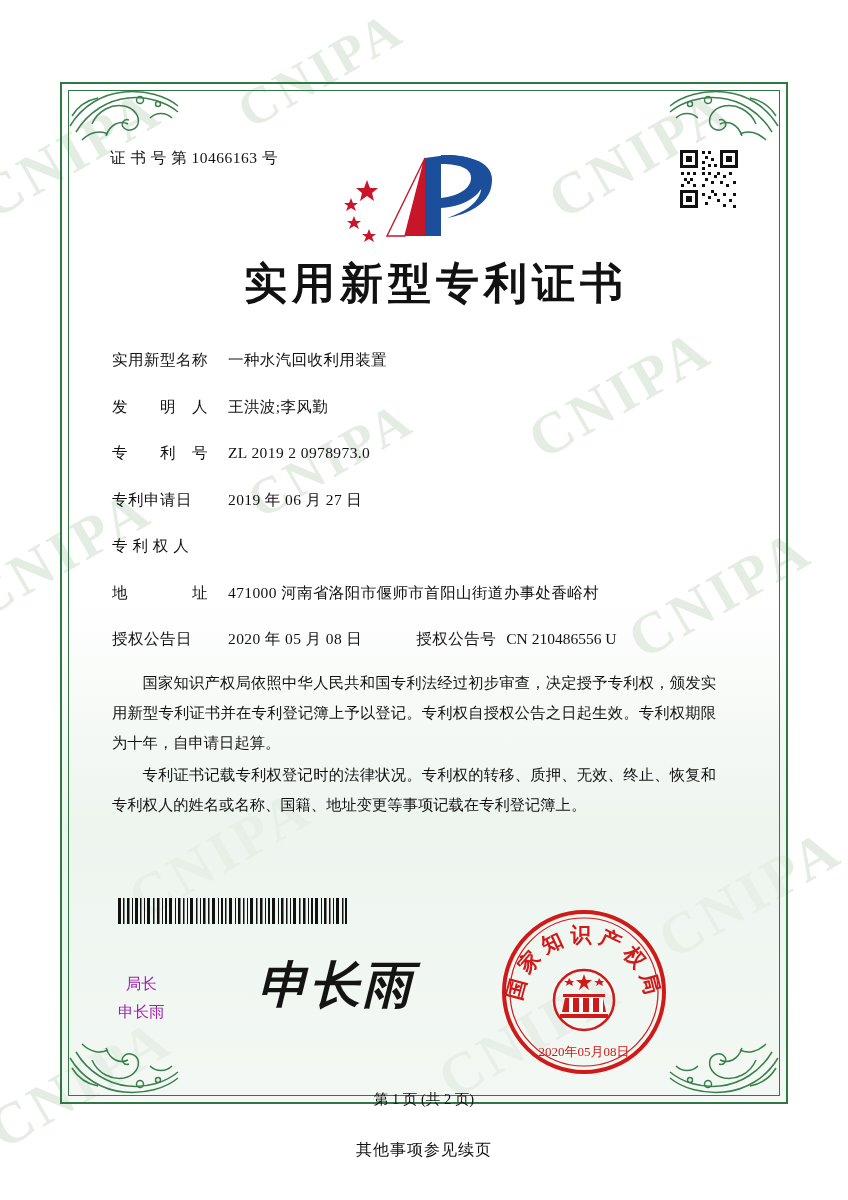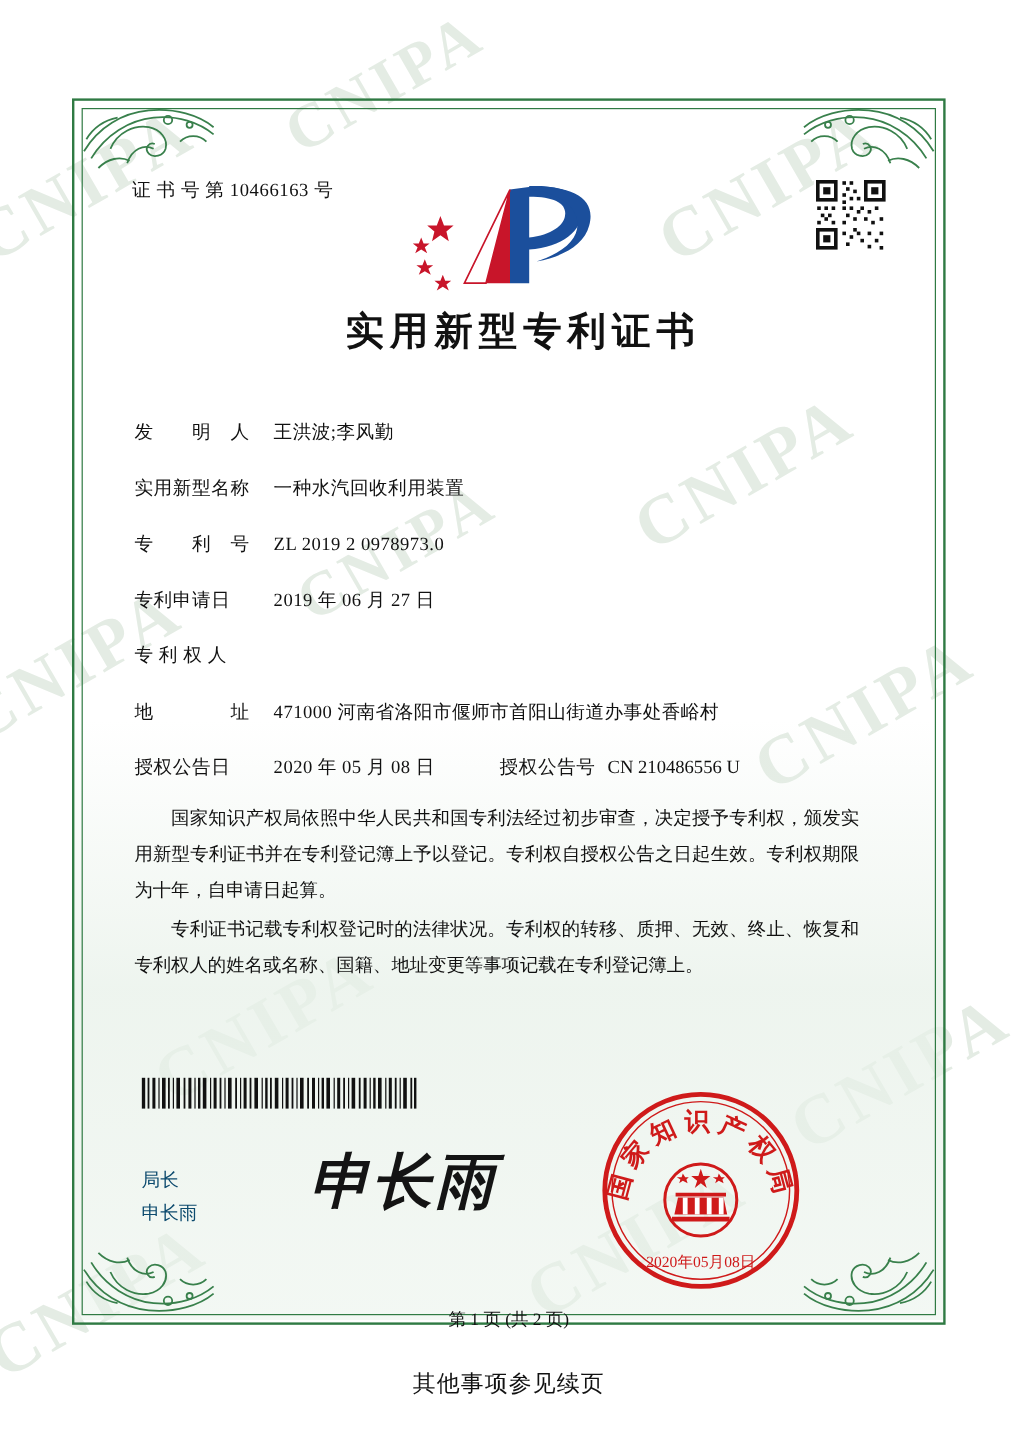--- a/index.html
+++ b/index.html
@@ -98,21 +98,21 @@
     width: 190px;
     height: 100px;
   }
 
   .main-title {
     position: absolute;
     left: 0;
     right: 0;
     top: 255px;
     text-align: center;
-    font-size: 32px;
+    font-size: 43px;
     font-weight: bold;
     letter-spacing: 5px;
     color: #111;
     font-family: "DejaVu Serif", "Liberation Serif", serif;
     margin-left: 24px;
   }
 
   .fields {
     position: absolute;
     left: 112px;
@@ -159,21 +159,22 @@
     height: 26px;
     width: 230px;
   }
 
   .sig-block {
     position: absolute;
     left: 118px;
     top: 970px;
     font-size: 15.5px;
     line-height: 28px;
-    color: #0c4a6e;
+    color: #a21caf;
+    text-align: center;
   }
   .signature {
     position: absolute;
     left: 258px;
     top: 952px;
     width: 200px;
     height: 70px;
     font-family: "Liberation Serif", serif;
     font-size: 50px;
     font-weight: bold;
@@ -197,21 +198,21 @@
     top: 1090px;
     text-align: center;
     font-size: 14.5px;
     color: #111;
   }
   .footer-note {
     position: absolute;
     left: 0; right: 0;
     top: 1140px;
     text-align: center;
-    font-size: 19px;
+    font-size: 16px;
     color: #111;
     letter-spacing: 1px;
     z-index: 4;
   }
 
   
   .tint {
     position: absolute;
     left: 62px;
     top: 600px;
@@ -375,26 +376,26 @@
         <polygon points="25,66 27,71 32,71 28,74 30,79 25,76 20,79 22,74 18,71 23,71"></polygon>
         <polygon points="40,79 42,84 47,84 43,87 45,92 40,89 35,92 37,87 33,84 38,84"></polygon>
       </g>
     </svg>
   </div>
 
   <div class="main-title">实用新型专利证书</div>
 
   <div class="fields">
     <div class="field-row">
+      <span class="field-label">实用新型名称</span>
+      <span class="field-value">一种水汽回收利用装置</span>
+    </div>
+    <div class="field-row">
       <span class="field-label">发　　明　人</span>
       <span class="field-value">王洪波;李风勤</span>
-    </div>
-    <div class="field-row">
-      <span class="field-label">实用新型名称</span>
-      <span class="field-value">一种水汽回收利用装置</span>
     </div>
     <div class="field-row">
       <span class="field-label">专　　利　号</span>
       <span class="field-value">ZL 2019 2 0978973.0</span>
     </div>
     <div class="field-row">
       <span class="field-label">专利申请日</span>
       <span class="field-value">2019 年 06 月 27 日</span>
     </div>
     <div class="field-row">

